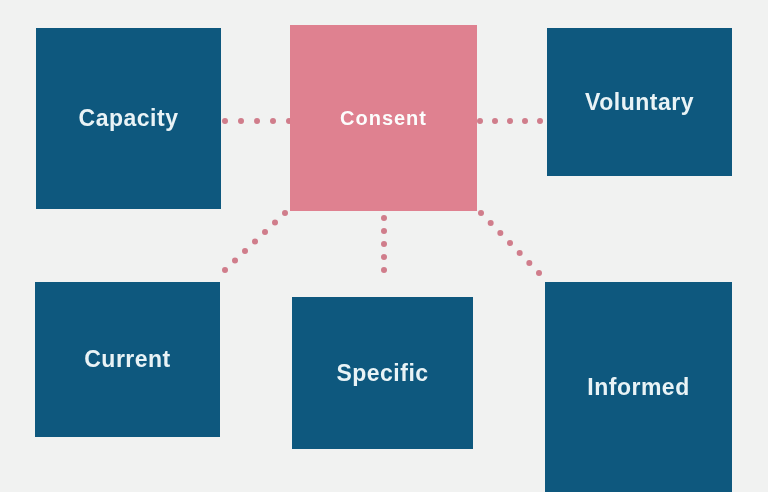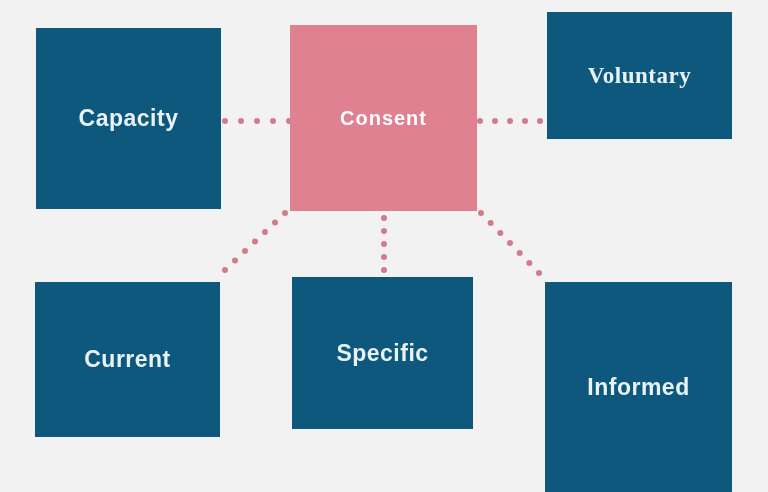--- a/index.html
+++ b/index.html
@@ -41,23 +41,23 @@
   .node.primary {
     background: var(--node-pink, #df8190);
     color: #fcfdfd;
     font-size: 20px;
     font-weight: 700;
     letter-spacing: 1px;
   }
   
   .pos-capacity  { left: 36px;  top: 28px;  width: 185px; height: 181px; }
   .pos-consent   { left: 290px; top: 25px;  width: 187px; height: 186px; }
-  .pos-voluntary { left: 547px; top: 12px;  width: 185px; height: 127px; font-family: Liberation Serif, serif; }
+  .pos-voluntary { left: 547px; top: 28px;  width: 185px; height: 148px; }
   .pos-current   { left: 35px;  top: 282px; width: 185px; height: 155px; }
-  .pos-specific  { left: 292px; top: 277px; width: 181px; height: 152px; }
+  .pos-specific  { left: 292px; top: 297px; width: 181px; height: 152px; }
   .pos-informed  { left: 545px; top: 282px; width: 187px; height: 210px; }
 </style>
 </head>
 <body>
 
 <div class="canvas" style="--bg: #f1f2f1; --node-blue: #0e587e; --node-pink: #df8190;">
 
   <svg class="connector-layer" id="connector-svg" viewBox="0 0 768 492">
       <g>
         <circle cx="225" cy="121" r="3" fill="#d07d8b"></circle>

